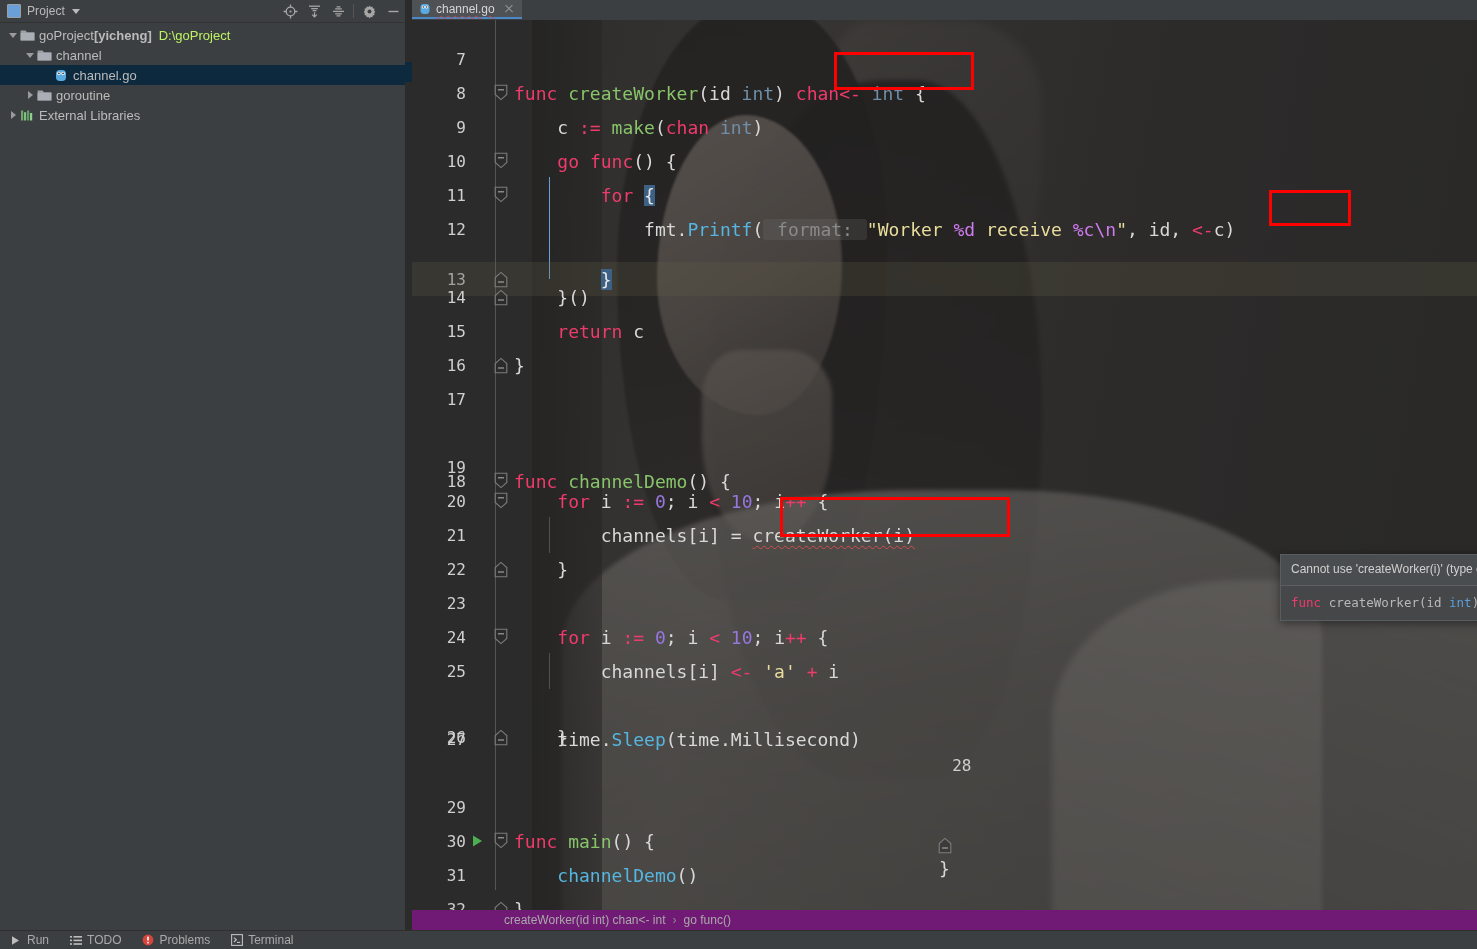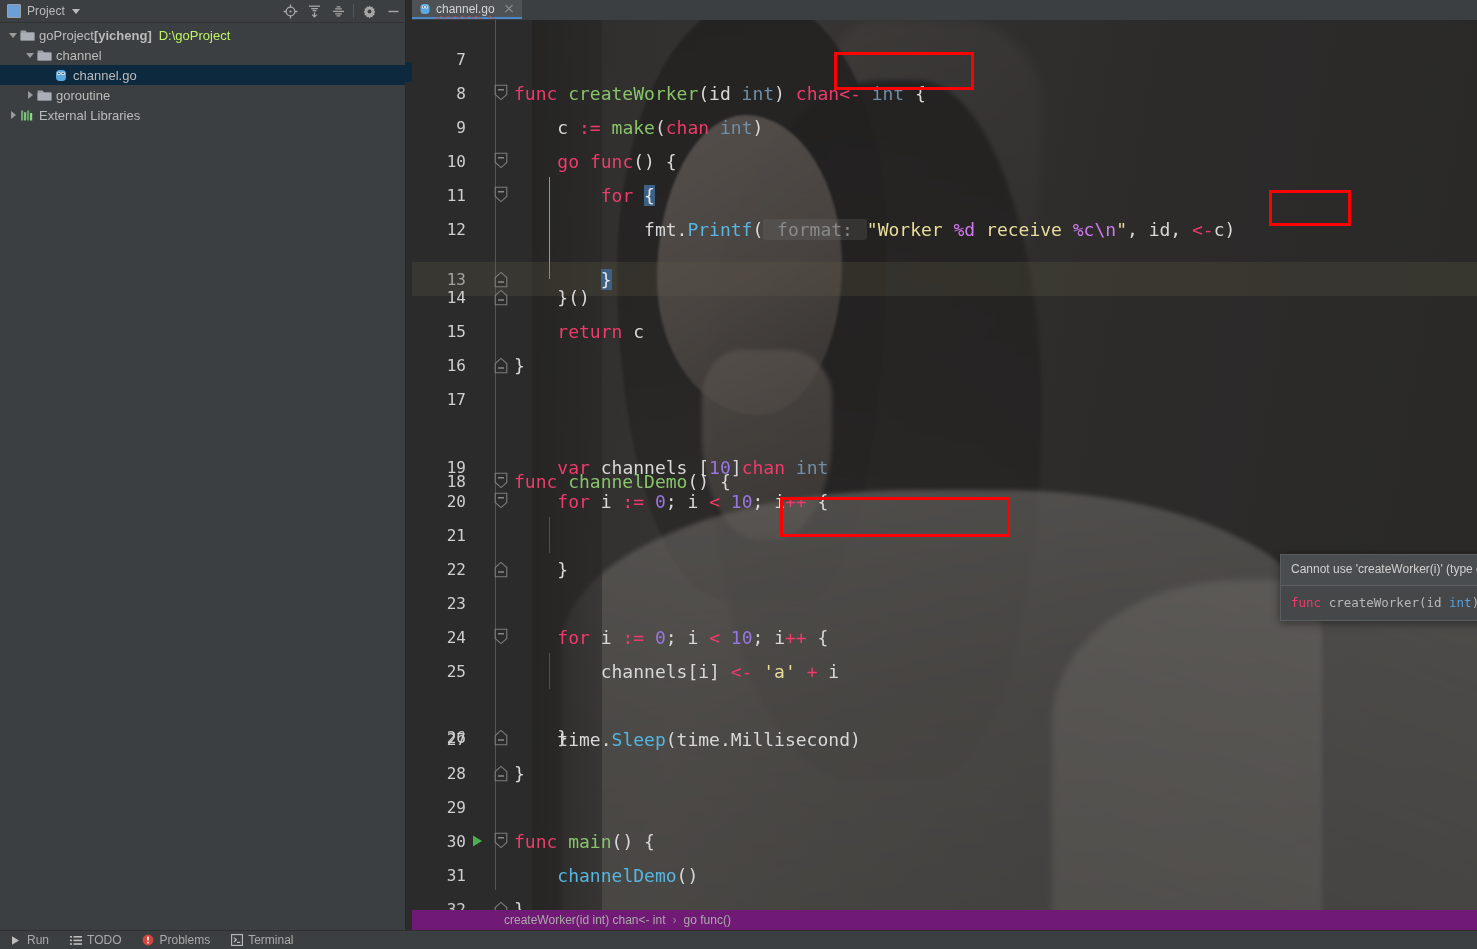--- a/index.html
+++ b/index.html
@@ -535,37 +535,37 @@
                 <path d="M1.2 1.2h11.6v9.3L7 15.6 1.2 10.5z" fill="rgba(43,43,43,.35)" stroke="#7d7d7d" stroke-width="1.1"></path>
                 <path d="M4 5.8h6" stroke="#a0a0a0" stroke-width="1.2"></path>
               </svg>
             </span>
             <span class="codetext"><span class="kw">func </span><span class="fn">channelDemo</span><span class="pl">() {</span></span>
           </div>
           <div class="line" style="top: 430px;">
             <span class="lnum">19</span>
             <span class="runmark"></span>
             <span class="foldmark"></span>
-            <span class="codetext"><span class="pl">    </span><span class="kw">var </span><span class="pl">channels [</span><span class="num">10</span><span class="pl">]</span><span class="kw">chan</span><span class="pl"> </span><span class="typ">int</span></span>
           </div>
           <div class="line" style="top: 464px;">
             <span class="lnum">20</span>
             <span class="runmark"></span>
             <span class="foldmark">
               <svg width="14" height="18" viewBox="0 0 14 18">
                 <path d="M1.2 1.2h11.6v9.3L7 15.6 1.2 10.5z" fill="rgba(43,43,43,.35)" stroke="#7d7d7d" stroke-width="1.1"></path>
                 <path d="M4 5.8h6" stroke="#a0a0a0" stroke-width="1.2"></path>
               </svg>
             </span>
             <span class="codetext"><span class="pl">    </span><span class="kw">for </span><span class="pl">i </span><span class="op">:=</span><span class="pl"> </span><span class="num">0</span><span class="pl">; i </span><span class="op">&lt;</span><span class="pl"> </span><span class="num">10</span><span class="pl">; i</span><span class="op">++</span><span class="pl"> {</span></span>
           </div>
           <div class="line" style="top: 498px;">
             <span class="lnum">21</span>
             <span class="runmark"></span>
             <span class="foldmark"></span>
+            <span class="codetext"><span class="pl">        channels[i] </span><span class="pl">=</span><span class="pl"> </span><span class="pl sqerr">createWorker(i)</span></span>
           </div>
           <div class="line" style="top: 532px;">
             <span class="lnum">22</span>
             <span class="runmark"></span>
             <span class="foldmark">
               <svg width="14" height="18" viewBox="0 0 14 18">
                 <path d="M1.2 16.8h11.6V7.5L7 2.4 1.2 7.5z" fill="rgba(43,43,43,.35)" stroke="#7d7d7d" stroke-width="1.1"></path>
                 <path d="M4 12h6" stroke="#a0a0a0" stroke-width="1.2"></path>
               </svg>
             </span>
@@ -604,21 +604,21 @@
               </svg>
             </span>
             <span class="codetext"><span class="pl">    }</span></span>
           </div>
           <div class="line" style="top: 702px;">
             <span class="lnum">27</span>
             <span class="runmark"></span>
             <span class="foldmark"></span>
             <span class="codetext"><span class="pl">    time.</span><span class="call">Sleep</span><span class="pl">(time.Millisecond)</span></span>
           </div>
-          <div class="line" style="top: 736px;">
+          <div class="line" style="top: 736px; flex-direction: column;">
             <span class="lnum">28</span>
             <span class="runmark"></span>
             <span class="foldmark">
               <svg width="14" height="18" viewBox="0 0 14 18">
                 <path d="M1.2 16.8h11.6V7.5L7 2.4 1.2 7.5z" fill="rgba(43,43,43,.35)" stroke="#7d7d7d" stroke-width="1.1"></path>
                 <path d="M4 12h6" stroke="#a0a0a0" stroke-width="1.2"></path>
               </svg>
             </span>
             <span class="codetext"><span class="pl">}</span></span>
           </div>

